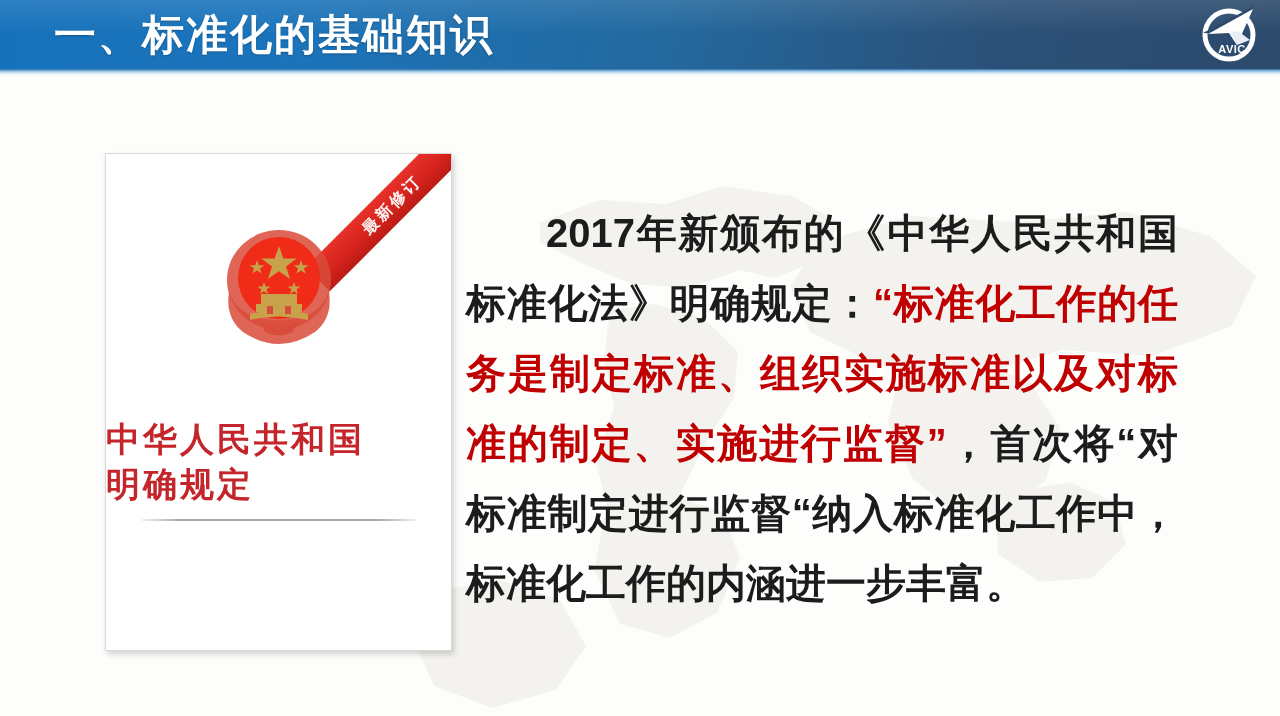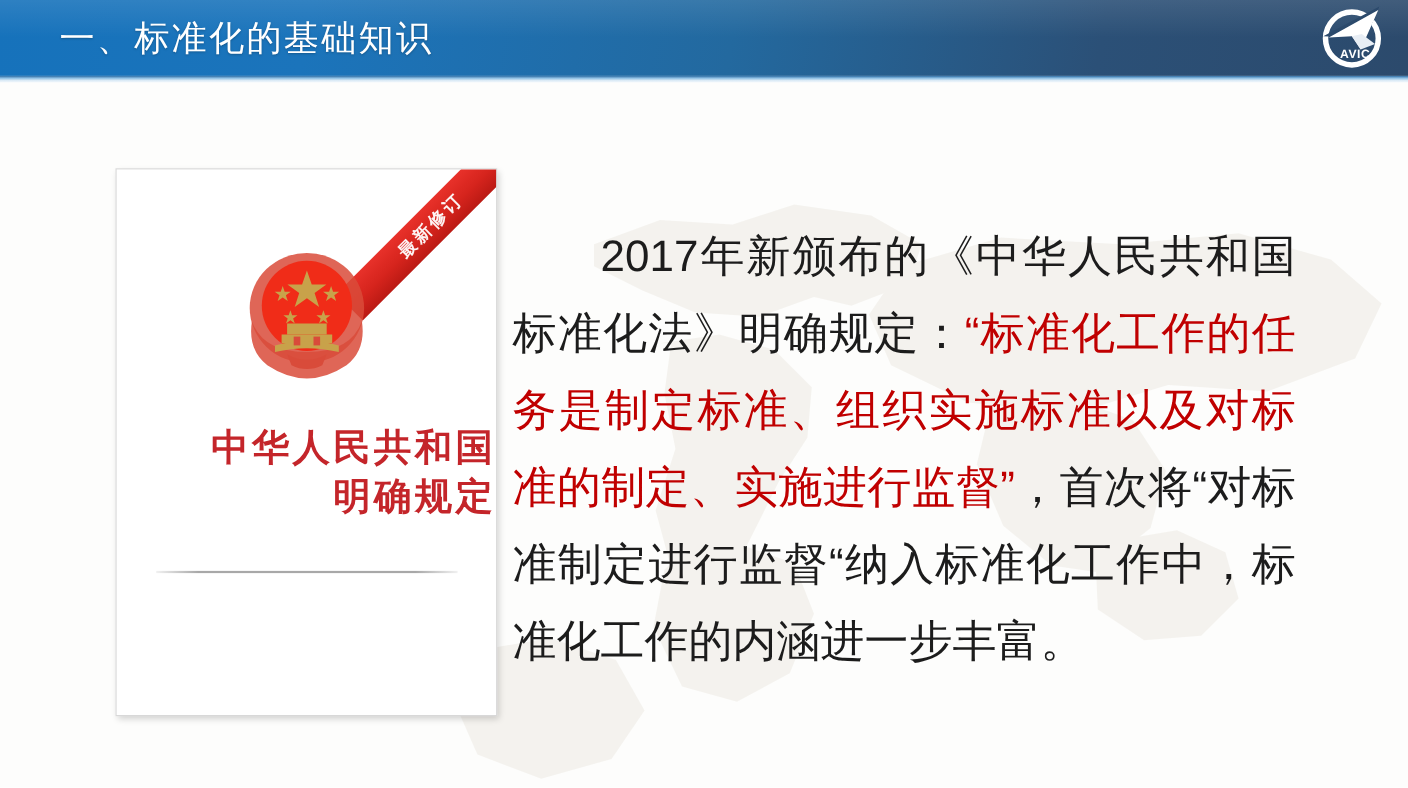--- a/index.html
+++ b/index.html
@@ -59,22 +59,22 @@
     width: 1280px;
     height: 6px;
     background: linear-gradient(180deg, #2e6da4 0%, #8fc0e4 35%, #dcebf6 70%, #f3f8fc 100%);
   }
   #header-title {
     position: absolute;
     left: 54px;
     top: 50%;
     transform: translateY(-50%);
     color: #ffffff;
-    font-size: 32px;
-    font-weight: normal;
+    font-size: 42px;
+    font-weight: bold;
     letter-spacing: 2px;
     white-space: nowrap;
     text-shadow: 0 1px 2px rgba(0,0,0,0.25);
   }
 
   
   #avic-logo {
     position: absolute;
     right: 18px;
     top: 3px;
@@ -123,23 +123,23 @@
     display: flex;
     justify-content: center;
   }
   #emblem {
     width: 124px;
     height: 128px;
   }
   #book-title-block {
     position: absolute;
     left: 0;
-    top: 232px;
+    top: 264px;
     width: 100%;
-    text-align: right;
+    text-align: left;
   }
   .book-title-line {
     color: #c4252a;
     font-family: "Liberation Serif", "DejaVu Serif", serif;
     font-weight: bold;
     font-size: 34px;
     letter-spacing: 3px;
     line-height: 1.32;
     white-space: nowrap;
   }
@@ -152,21 +152,21 @@
     background: linear-gradient(90deg, rgba(160,160,160,0.15), #a8a8a8 14%, #a8a8a8 86%, rgba(160,160,160,0.15));
   }
 
   
   #body-text {
     position: absolute;
     left: 466px;
     top: 198px;
     width: 712px;
     font-size: 40px;
-    font-weight: normal;
+    font-weight: bold;
     line-height: 70px;
     color: #1c1c1c;
     text-align: justify;
     text-justify: inter-ideograph;
     letter-spacing: 0px;
   }
   #body-text .indent {
     display: inline-block;
     width: 80px;
   }

